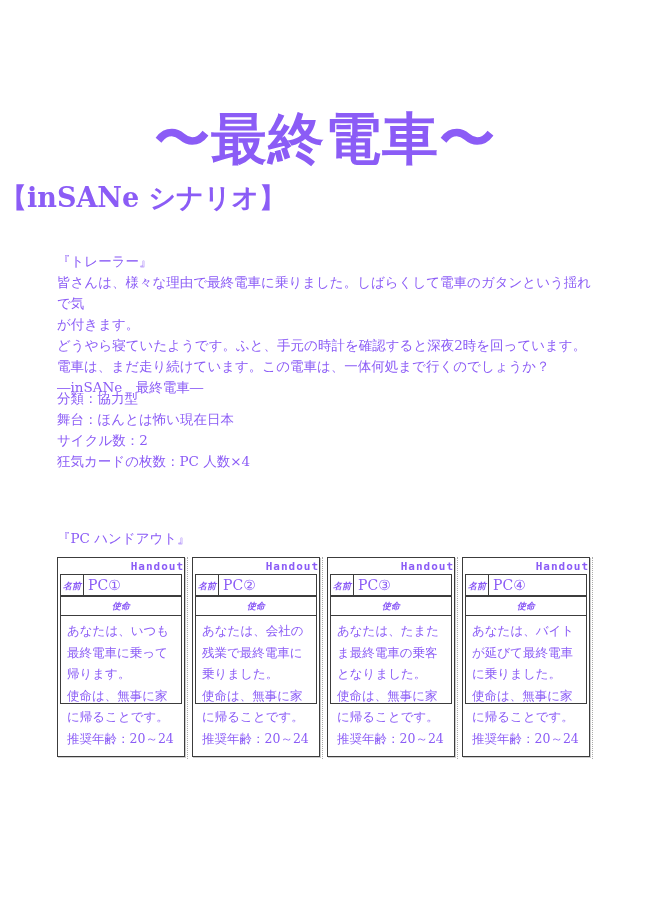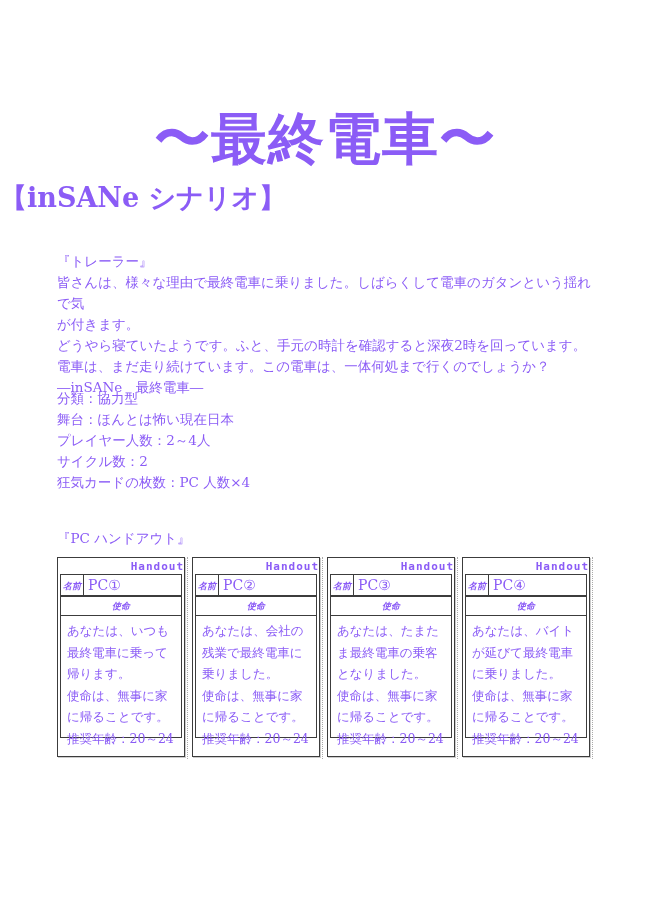--- a/index.html
+++ b/index.html
@@ -72,21 +72,21 @@
     text-align: right;
     font-family: "DejaVu Sans Mono", "Liberation Mono", monospace;
     font-weight: 700;
     font-size: 11px;
     letter-spacing: 1px;
     padding: 2px 0 1px;
   }
   .card-inner {
     border: 1px solid #3c3c3c;
     margin: 0 2px;
-    height: 164px;
+    height: 130px;
   }
   .name-row {
     display: flex;
     align-items: stretch;
     border-bottom: 2px solid #3c3c3c;
   }
   .name-label {
     width: 23px;
     flex: 0 0 23px;
     border-right: 1px solid #3c3c3c;
@@ -127,21 +127,20 @@
     <div>皆さんは、様々な理由で最終電車に乗りました。しばらくして電車のガタンという揺れで気</div>
     <div>が付きます。</div>
     <div>どうやら寝ていたようです。ふと、手元の時計を確認すると深夜2時を回っています。</div>
     <div>電車は、まだ走り続けています。この電車は、一体何処まで行くのでしょうか？</div>
     <div class="credit-line">―inSANe　最終電車―</div>
   </section>
 
   <section class="requirements">
     <div>分類：協力型</div>
     <div>舞台：ほんとは怖い現在日本</div>
-    <div>プレイヤー人数：2～4人</div>
     <div>サイクル数：2</div>
     <div>狂気カードの枚数：PC 人数×4</div>
   </section>
 
   <div class="handouts-heading">『PC ハンドアウト』</div>
 
   <div class="cards">
 
     <div class="card-wrap">
       <div class="card">

